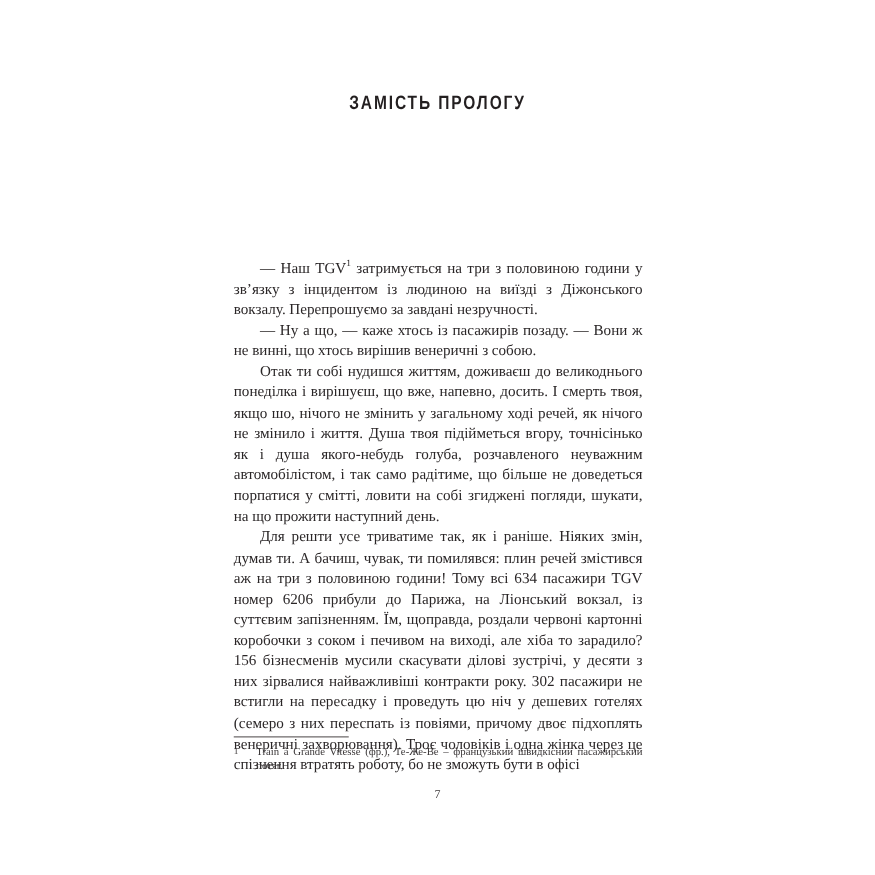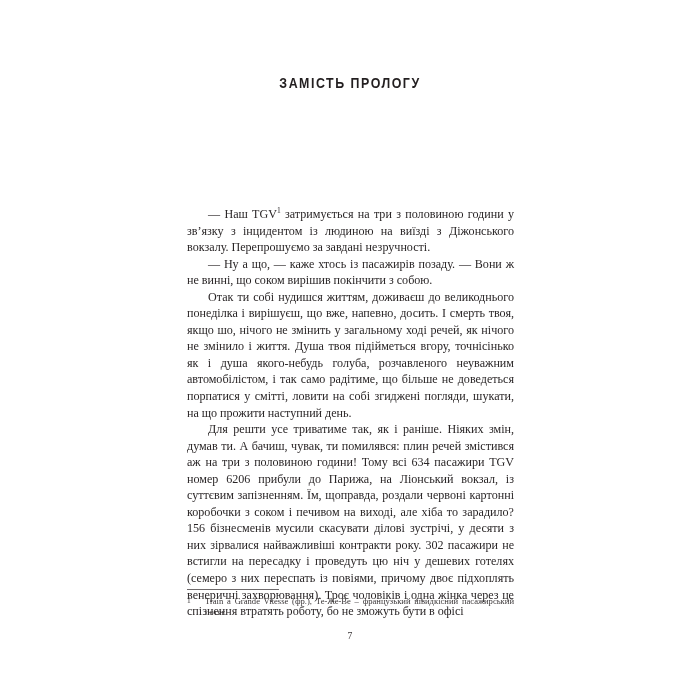--- a/index.html
+++ b/index.html
@@ -113,21 +113,21 @@
 <body>
 
 <div class="page">
 
   <h1 class="chapter-title">ЗАМІСТЬ ПРОЛОГУ</h1>
 
   <div class="textblock">
 
     <p><span>— Наш TGV<span class="fn-ref">1</span> затримується на три з половиною години у зв’язку з інцидентом із людиною на виїзді з Діжонського вокзалу. Перепрошуємо за завдані незручності.</span></p>
 
-    <p><span>— Ну а що, — каже хтось із пасажирів позаду. — Вони ж не винні, що соком вирішив покінчити з собою.</span></p>
+    <p><span>— Ну а що, — каже хтось із пасажирів позаду. — Вони ж не винні, що хтось вирішив венеричні з собою.</span></p>
 
     <p><span>Отак ти собі нудишся життям, доживаєш до великоднього понеділка і вирішуєш, що вже, напевно, досить. І смерть твоя, якщо шо, нічого не змінить у загальному ході речей, як нічого не змінило і життя. Душа твоя підійметься вгору, точнісінько як і душа якого-небудь голуба, розчавленого неуважним автомобілістом, і так само радітиме, що більше не доведеться порпатися у смітті, ловити на собі згиджені погляди, шукати, на що прожити наступний день.</span></p>
 
     <p><span>Для решти усе триватиме так, як і раніше. Ніяких змін, думав ти. А бачиш, чувак, ти помилявся: плин речей змістився аж на три з половиною години! Тому всі 634 пасажири TGV номер 6206 прибули до Парижа, на Ліонський вокзал, із суттєвим запізненням. Їм, щоправда, роздали червоні картонні коробочки з соком і печивом на виході, але хіба то зарадило? 156 бізнесменів мусили скасувати ділові зустрічі, у десяти з них зірвалися найважливіші контракти року. 302 пасажири не встигли на пересадку і проведуть цю ніч у дешевих готелях (семеро з них переспать із повіями, причому двоє підхоплять венеричні захворювання). Троє чоловіків і одна жінка через це спізнення втратять роботу, бо не зможуть бути в офісі</span></p>
 
   </div>
 
   <div class="footnote">
     <div class="footnote-rule"></div>
     <div class="footnote-body">

